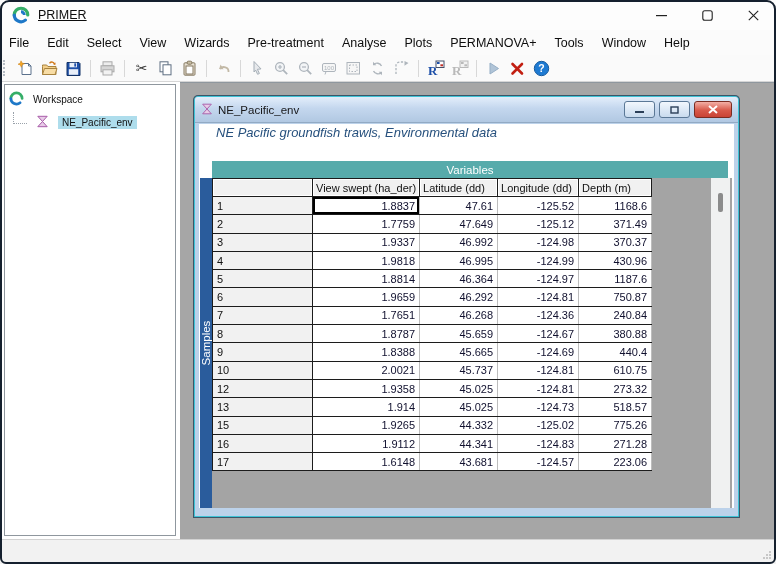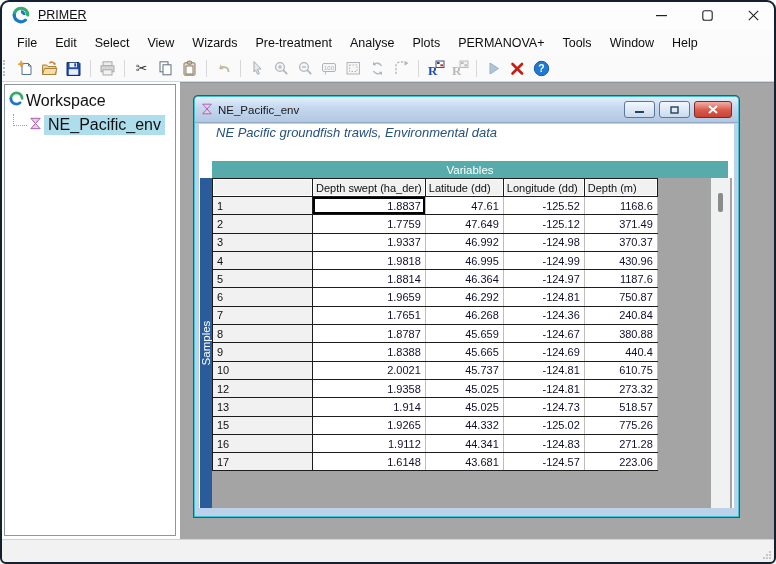--- a/index.html
+++ b/index.html
@@ -9,35 +9,35 @@
          pointer-events:none;z-index:99;}
   
   .titlebar{position:absolute;left:0;top:0;right:0;height:30px;background:#fdfdfd;
             display:flex;align-items:center;}
   .logo{margin:0 8px 0 12px;display:flex;}
   .apptitle{font-size:12.5px;color:#0d0d0d;text-decoration:underline;}
   .wincontrols{margin-left:auto;display:flex;height:100%;}
   .winbtn{width:46px;display:flex;align-items:center;justify-content:center;color:#222;}
   
   .menubar{position:absolute;left:0;top:30px;right:0;height:25px;background:#fbfbfb;
-           display:flex;align-items:center;padding-left:8px;}
+           display:flex;align-items:center;padding-left:0;}
   .menu-item{font-size:12.5px;padding:3px 9px;color:#0d0d0d;}
   
   .toolbar{position:absolute;left:0;top:55px;right:0;height:26px;background:#fafafa;
            border-bottom:1px solid #d6d6d6;display:flex;align-items:center;gap:3px;padding-left:3px;}
   .grip{width:4px;height:16px;border-left:2px dotted #b5bcc4;margin-right:3px;}
   .tbtn{width:21px;height:21px;display:flex;align-items:center;justify-content:center;}
   .tbtn.disabled{opacity:.9;}
   .tsep{width:1px;height:17px;background:#d8d8d8;margin:0 3px;}
   .cuticon{font-size:14px;color:#3c3c3c;line-height:1;}
   
   .workarea{position:absolute;left:0;top:82px;right:0;bottom:24px;background:#fff;}
   .treepanel{position:absolute;left:4px;top:2px;width:172px;height:452px;background:#fff;
              border:1px solid #8f979e;padding-top:4px;box-sizing:border-box;}
-  .treerow{display:flex;align-items:center;gap:2px;padding:2px 4px;font-size:16px;}
+  .treerow{display:flex;align-items:center;gap:9px;padding:2px 4px;font-size:10px;}
   .treechild{padding-left:8px;}
   .connector{width:13px;height:11px;border-left:1px dotted #9aa2aa;border-bottom:1px dotted #9aa2aa;
              margin-bottom:9px;}
   .sel-label{background:#aeddec;padding:1px 4px;}
   .mdi{position:absolute;left:180px;top:0;right:2px;bottom:0;background:#a6a6a6;border-top:1px solid #8f979e;}
   
   .child{position:absolute;left:14px;top:13px;width:545px;height:421px;
          border:1px solid #3fc3d6;box-shadow:0 0 0 1px #3b5668;border-radius:4px 4px 0 0;
          background:#bcd2ea;box-sizing:border-box;}
   .childbar{height:25px;border-radius:3px 3px 0 0;border-bottom:1px solid #92aac4;
@@ -325,21 +325,21 @@
                 <colgroup>
                   <col style="width:100px">
                     <col style="width:104px">
                     <col style="width:78px">
                   <col style="width:81px">
                     <col style="width:73px">
                 </colgroup>
                 <thead>
                     <tr>
                       <th></th>
-                      <th>Depth swept (ha_der)</th>
+                      <th>View swept (ha_der)</th>
                       <th>Latitude (dd)</th>
                       <th>Longitude (dd)</th>
                       <th>Depth (m)</th>
                     </tr>
                   </thead>
                 <tbody>
                     <tr>
                       <td class="rowhead">1</td>
                       <td class="val sel">1.8837</td>
                       <td class="val">47.61</td>

